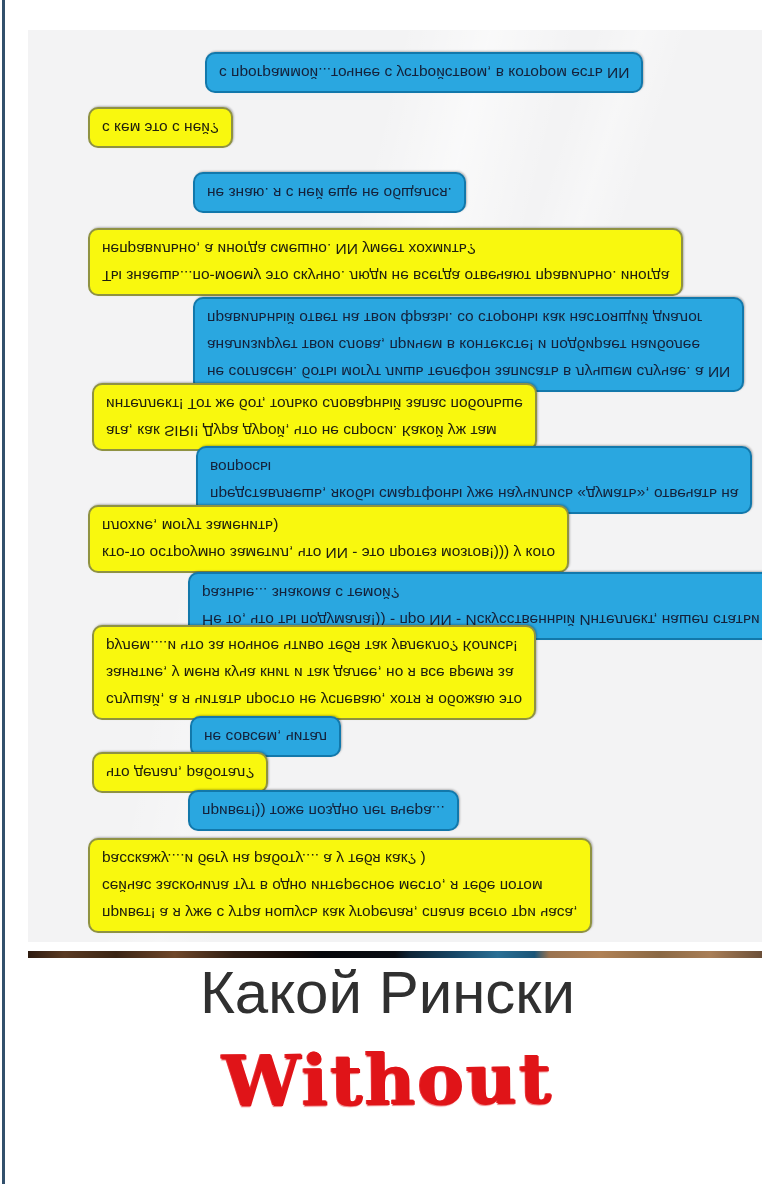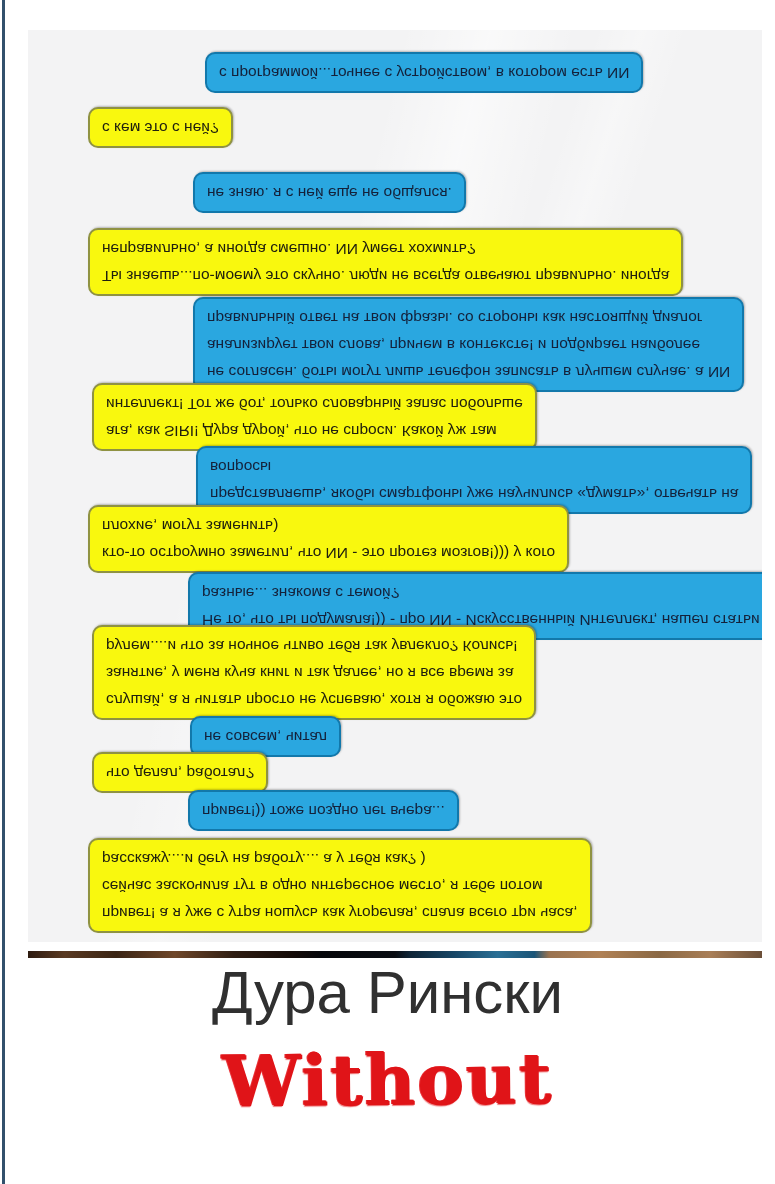--- a/index.html
+++ b/index.html
@@ -112,17 +112,17 @@
     <div class="bubble blue m11">не совсем, читал</div>
     <div class="bubble yellow m12">что делал, работал?</div>
     <div class="bubble blue m13">привет!)) тоже поздно лег вчера...</div>
     <div class="bubble yellow m14">привет! а я уже с утра ношусь как угорелая, спала всего три часа,
 сейчас заскочила тут в одно интересное место, я тебе потом
 расскажу....и бегу на работу.... а у тебя как? )</div>
   </div>
 
   <div class="photo-strip"></div>
 
-  <div class="author">Дура Рински</div>
+  <div class="author">Какой Рински</div>
 
   <div class="book-title">Without</div>
 
 </div>
 
 </body></html>

